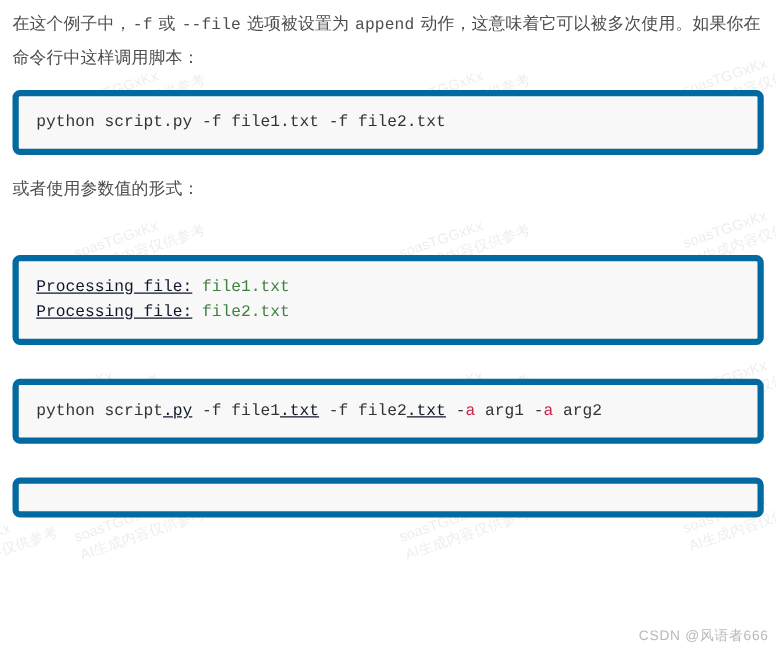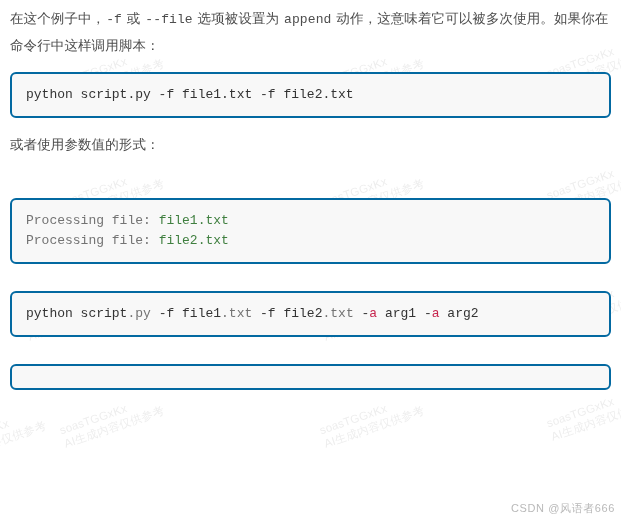--- a/index.html
+++ b/index.html
@@ -70,36 +70,36 @@
     background: transparent;
     padding: 0 1px;
   }
 
   .spacer-1 { height: 13px; }
   .spacer-2 { height: 14px; }
 
   pre.code {
     margin: 0;
     background: #f8f8f8;
-    border: 2px solid #0369a1;
+    border: 5px solid #0369a1;
     border-radius: 6px;
     padding: 11px 14px;
     font-family: "Liberation Mono", "DejaVu Sans Mono", monospace;
     font-size: 13px;
     line-height: 20px;
     color: #333333;
     white-space: pre;
     overflow: hidden;
     box-sizing: border-box;
   }
   pre.code .ln { display: block; }
 
   
   .t-plain  { color: #333333; }
-  .t-gold   { color: #737373; }
+  .t-gold   { color: #0f172a; text-decoration: underline; }
   .t-green  { color: #3f7f3f; }
   .t-red    { color: #c7254e; }
 
   
   #signature {
     position: absolute;
     right: 6px;
     bottom: 2px;
     z-index: 20;
     font-family: Liberation Sans, sans-serif;

